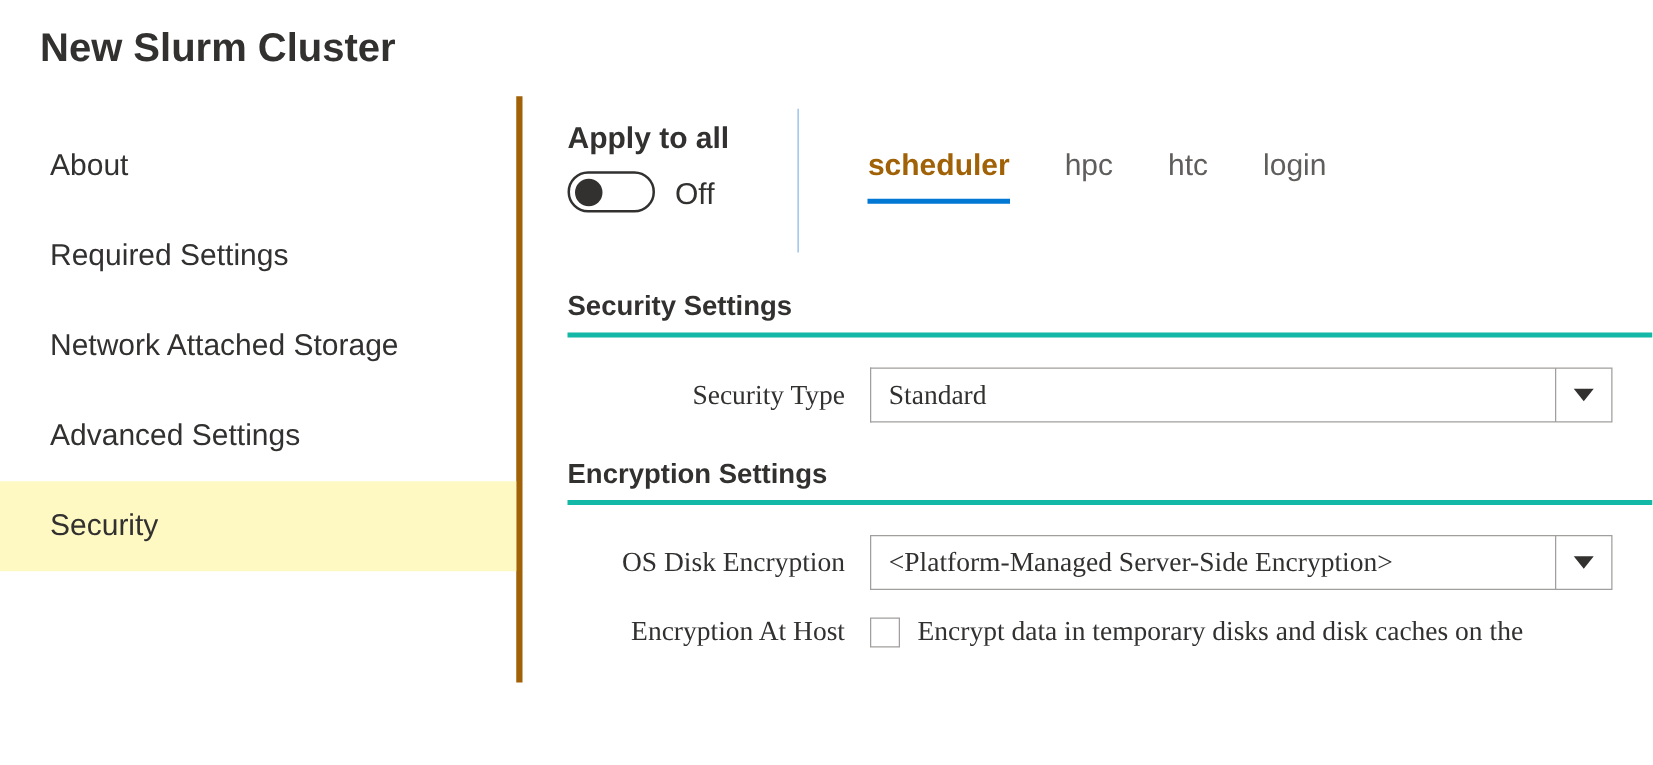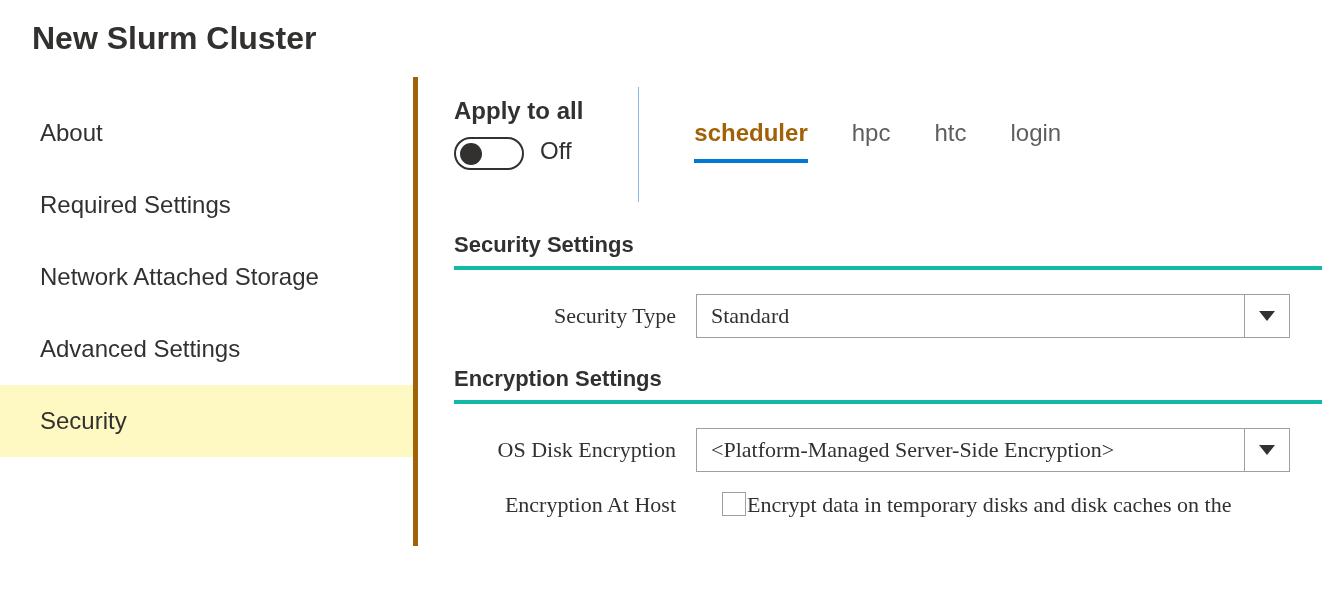--- a/index.html
+++ b/index.html
@@ -54,21 +54,21 @@
       padding-right: 40px;
     }
     .apply-all-label {
       font-size: 24px;
       font-weight: 700;
       color: #323130;
       margin-bottom: 12px;
     }
     .toggle-row {
       display: flex;
-      align-items: flex-start;
+      align-items: flex-end;
       gap: 16px;
     }
     .toggle {
       width: 70px;
       height: 33px;
       border: 2px solid #323130;
       border-radius: 20px;
       background: #fff;
       position: relative;
       cursor: pointer;
@@ -172,23 +172,22 @@
     }
     .caret-down {
       width: 0;
       height: 0;
       border-left: 8px solid transparent;
       border-right: 8px solid transparent;
       border-top: 10px solid #323130;
     }
     .checkbox-row {
       display: flex;
-      align-items: flex-start;
-      gap: 1px;
-      margin-left: 26px;
+      align-items: flex-end;
+      gap: 14px;
     }
     .checkbox {
       width: 24px;
       height: 24px;
       border: 1px solid #a19f9d;
       background: #fff;
       cursor: pointer;
     }
     .checkbox-label {
       font-size: 22px;

